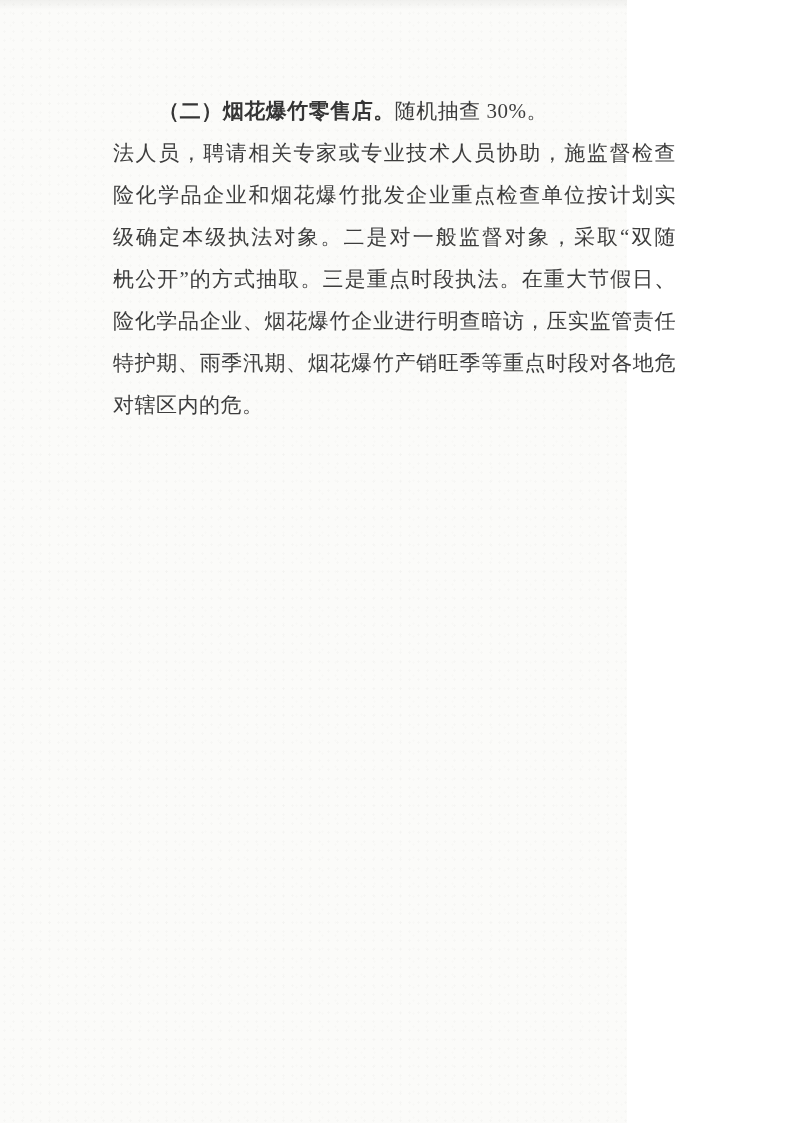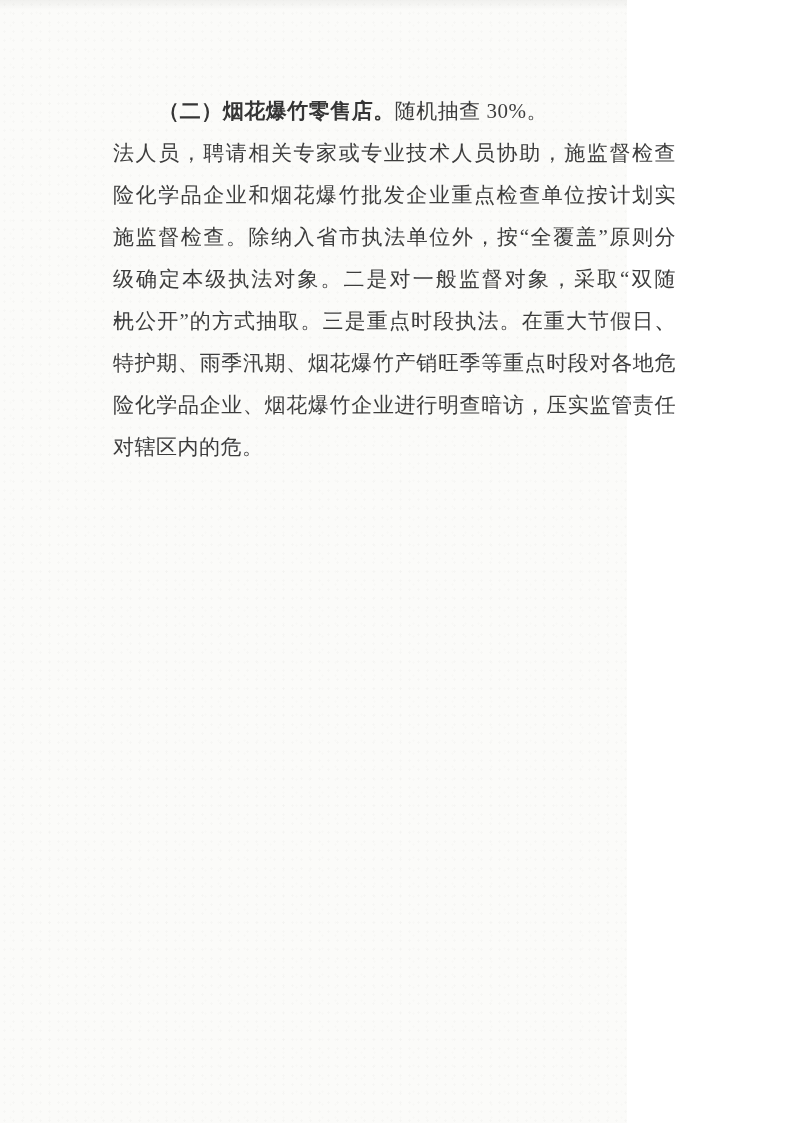--- a/index.html
+++ b/index.html
@@ -71,28 +71,27 @@
 <div class="scan-page">
   <div class="text-block">
 
     <div class="line indent"><span class="seg-bold">（二）烟花爆竹零售店。</span><span class="seg-normal">随机抽查 30%。</span></div>
 
 
     <div class="line just"><span class="seg-normal">法人员，聘请相关专家或专业技术人员协助，施监督检查</span></div>
 
     <div class="line just"><span class="seg-normal">险化学品企业和烟花爆竹批发企业重点检查单位按计划实</span></div>
 
-    <div class="line just"><span class="seg-normal">施监督检查。除纳入省市执法单位外，按“全覆盖”原则分</span></div>
 
     <div class="line just"><span class="seg-normal">级确定本级执法对象。二是对一般监督对象，采取“双随机、</span></div>
 
     <div class="line just"><span class="seg-normal">一公开”的方式抽取。三是重点时段执法。在重大节假日、</span></div>
 
+    <div class="line just"><span class="seg-normal">险化学品企业、烟花爆竹企业进行明查暗访，压实监管责任</span></div>
+
     <div class="line just"><span class="seg-normal">特护期、雨季汛期、烟花爆竹产销旺季等重点时段对各地危</span></div>
-
-    <div class="line just"><span class="seg-normal">险化学品企业、烟花爆竹企业进行明查暗访，压实监管责任</span></div>
 
 
 
     <div class="line"><span class="seg-normal">对辖区内的危。</span></div>
 
   </div>
 </div>
 
 </body></html>

